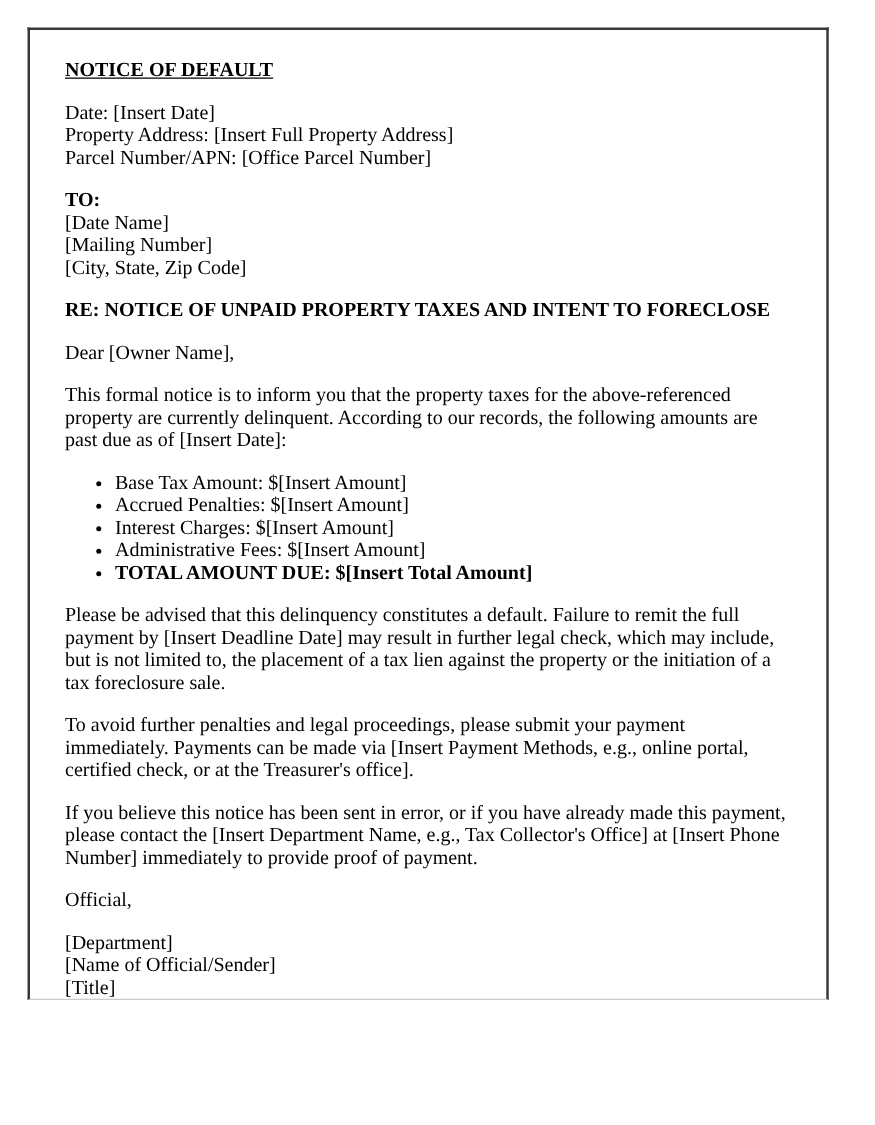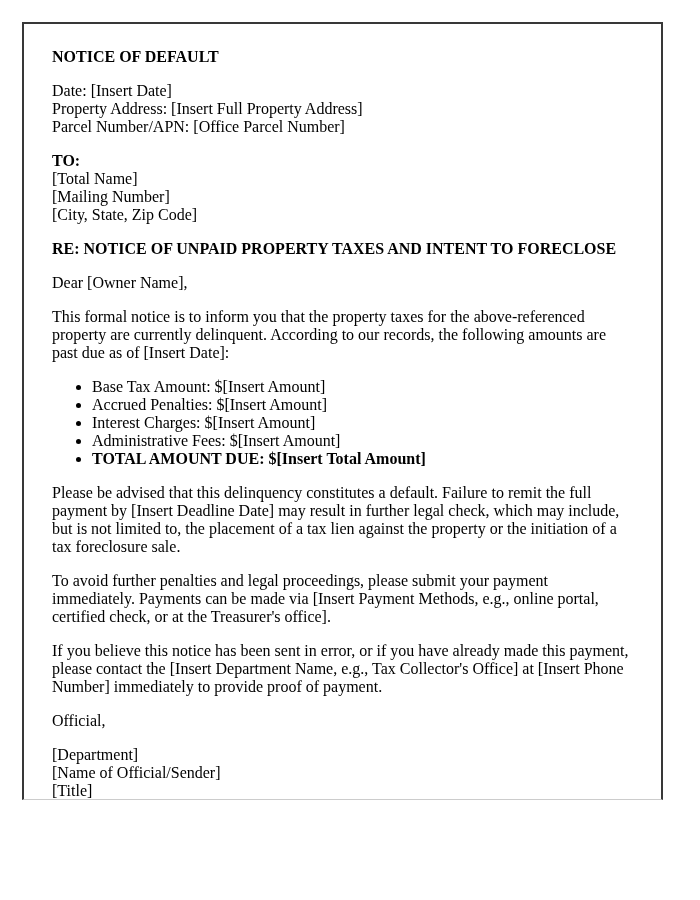--- a/index.html
+++ b/index.html
@@ -27,20 +27,21 @@
     overflow: hidden;
     background: #ffffff;
     font-size: 16px;
     line-height: 18px;
   }
   .doc p {
     margin: 16px 0;
   }
   .doc p.first {
     margin-top: 0;
+    text-decoration: underline;
   }
   .bold {
     font-weight: bold;
   }
   .doc ul {
     margin: 16px 0;
     padding-left: 40px;
     list-style-type: disc;
   }
   .doc li {
@@ -55,21 +56,21 @@
   <p class="first bold">NOTICE OF DEFAULT</p>
 
   <p>
     <span>Date: [Insert Date]</span><br>
     <span>Property Address: [Insert Full Property Address]</span><br>
     <span>Parcel Number/APN: [Office Parcel Number]</span>
   </p>
 
   <p>
     <span class="bold">TO:</span><br>
-    <span>[Total Name]</span><br>
+    <span>[Date Name]</span><br>
     <span>[Mailing Number]</span><br>
     <span>[City, State, Zip Code]</span>
   </p>
 
   <p class="bold">RE: NOTICE OF UNPAID PROPERTY TAXES AND INTENT TO FORECLOSE</p>
 
   <p>Dear [Owner Name],</p>
 
   <p>This formal notice is to inform you that the property taxes for the above-referenced property are currently delinquent. According to our records, the following amounts are past due as of [Insert Date]:</p>
 

